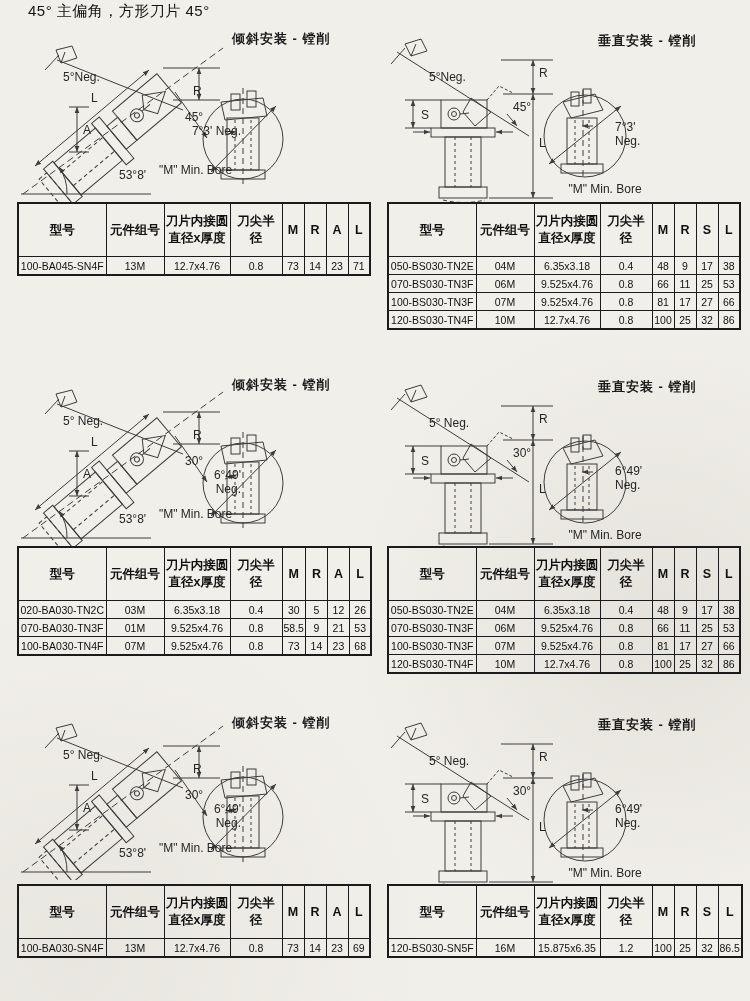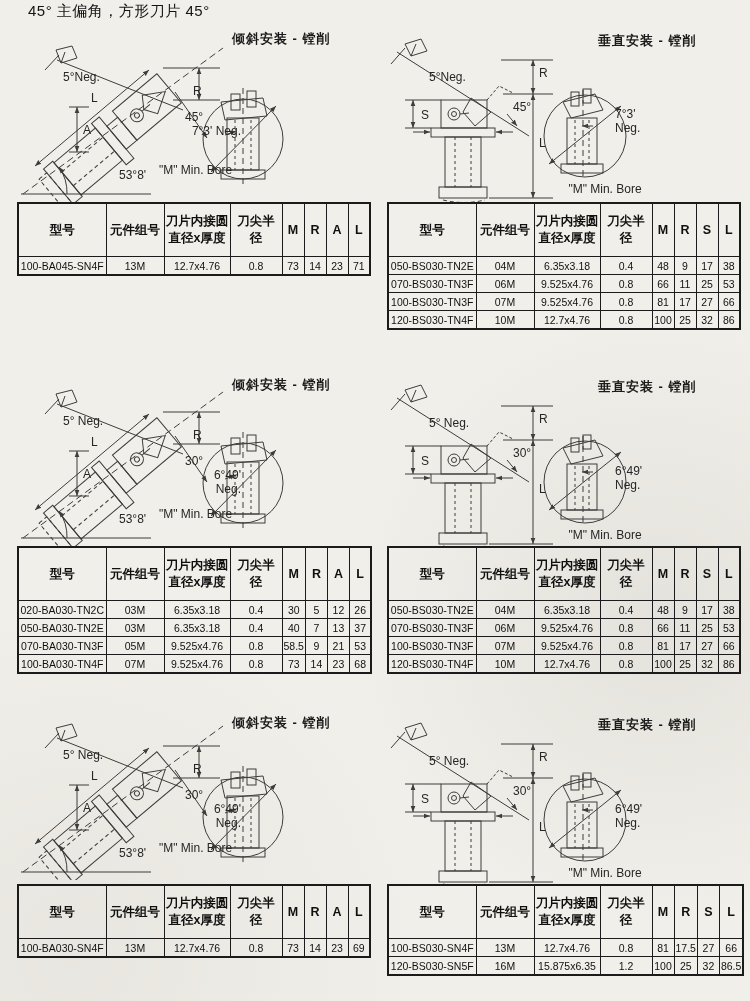--- a/index.html
+++ b/index.html
@@ -169,21 +169,21 @@
           <line x1="166" y1="128" x2="238" y2="70" marker-start="url(#arr)" marker-end="url(#arr)"></line>
           <line x1="210" y1="90" x2="199" y2="90" marker-end="url(#arr)"></line>
         </g>
       </g>
     </svg>
     <span class="dlabel" style="left:26px;top:34px">5°Neg.</span>
     <span class="dlabel" style="left:18px;top:72px">S</span>
     <span class="dlabel" style="left:136px;top:30px">R</span>
     <span class="dlabel" style="left:136px;top:100px">L</span>
     <span class="dlabel" style="left:110px;top:64px">45°</span>
-    <span class="dlabel" style="left:212px;top:71px;width:48px">7°3'
+    <span class="dlabel" style="left:212px;top:84px;width:48px">7°3'
 Neg.</span>
     <span class="dlabel" style="left:158px;top:146px;width:88px;text-align:center">"M" Min. Bore</span>
   </div>
 </div>
     <table class="spec-table" style="left:17px;top:202px">
         <colgroup>
           <col style="width: 88px;">
           <col style="width: 58px;">
           <col style="width: 66px;">
           <col style="width: 52px;">
@@ -444,32 +444,22 @@
             <td>020-BA030-TN2C</td>
             <td>03M</td>
             <td>6.35x3.18</td>
             <td>0.4</td>
             <td>30</td>
             <td>5</td>
             <td>12</td>
             <td>26</td>
           </tr>
           <tr>
-            <td>050-BA030-TN2E</td>
-            <td>03M</td>
-            <td>6.35x3.18</td>
-            <td>0.4</td>
-            <td>40</td>
-            <td>7</td>
-            <td>13</td>
-            <td>37</td>
-          </tr>
-          <tr>
             <td>070-BA030-TN3F</td>
-            <td>05M</td>
+            <td>01M</td>
             <td>9.525x4.76</td>
             <td>0.8</td>
             <td>58.5</td>
             <td>9</td>
             <td>21</td>
             <td>53</td>
           </tr>
           <tr>
             <td>100-BA030-TN4F</td>
             <td>07M</td>
@@ -735,30 +725,20 @@
 直径x厚度</th>
             <th>刀尖半径</th>
             <th>M</th>
             <th>R</th>
             <th>S</th>
             <th>L</th>
           </tr>
         </thead>
         <tbody>
           <tr>
-            <td>100-BS030-SN4F</td>
-            <td>13M</td>
-            <td>12.7x4.76</td>
-            <td>0.8</td>
-            <td>81</td>
-            <td>17.5</td>
-            <td>27</td>
-            <td>66</td>
-          </tr>
-          <tr>
             <td>120-BS030-SN5F</td>
             <td>16M</td>
             <td>15.875x6.35</td>
             <td>1.2</td>
             <td>100</td>
             <td>25</td>
             <td>32</td>
             <td>86.5</td>
           </tr>
         </tbody>

